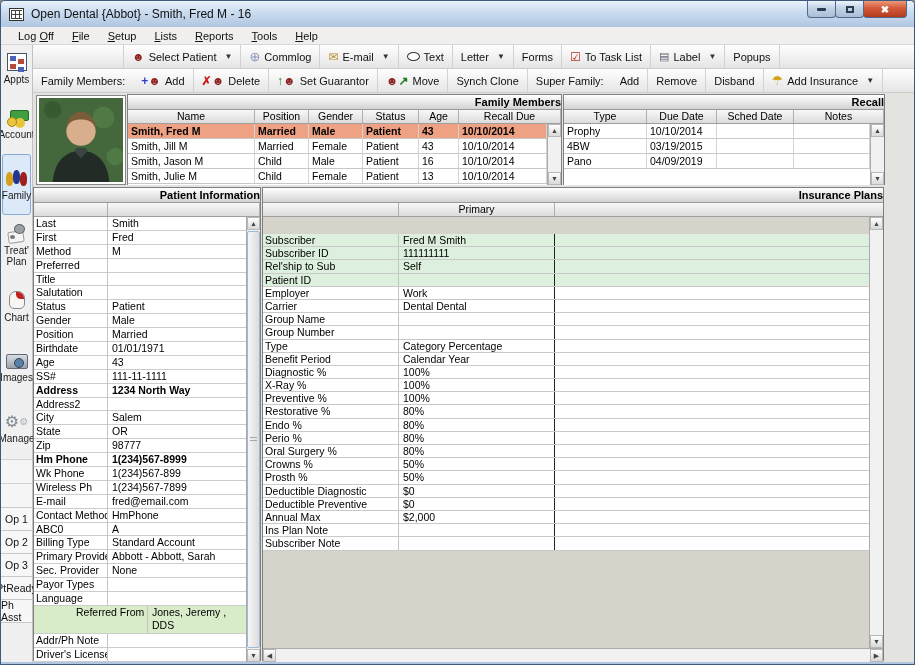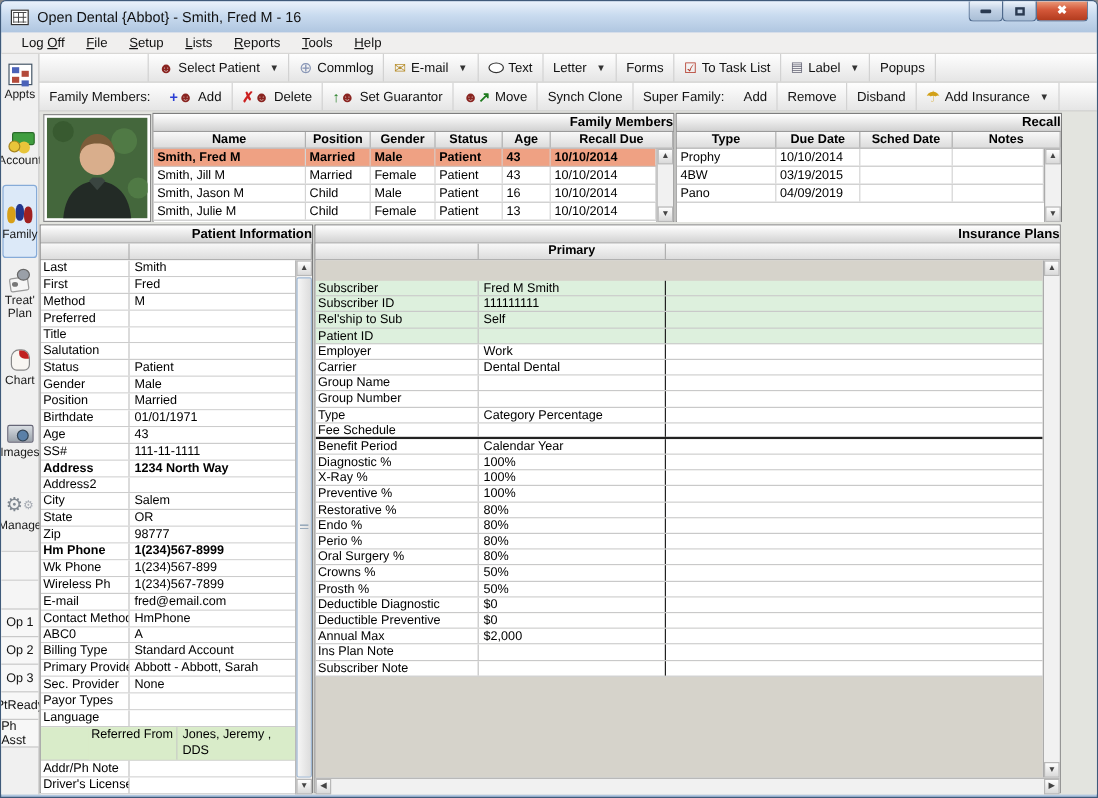--- a/index.html
+++ b/index.html
@@ -51,21 +51,21 @@
   .ic-camera::before{content:"";position:absolute;left:7px;top:3px;width:8px;height:8px;border-radius:50%;background:#5a80a8;border:1px solid #345}
   .content{flex:1;position:relative;background:#e3e4df}
   .photo{position:absolute;left:3px;top:2px;width:90px;height:90px;background:#fff;border:1px solid #888;padding:2px}
   .photo svg{width:100%;height:100%;display:block}
   .panel{position:absolute;background:#fff;border:1px solid #7e7e7e}
   .family-panel{left:94px;top:1px;width:435px;height:91px}
   .recall-panel{left:530px;top:1px;width:322px;height:91px}
   .patient-panel{left:0;top:94px;width:228px;height:474px}
   .insurance-panel{left:229px;top:94px;width:622px;height:474px}
   .panel-title{height:15px;line-height:14px;text-align:right;font-weight:bold;font-size:11px;background:linear-gradient(#ffffff,#d2d2d2);border-bottom:1px solid #9a9a9a;color:#000}
-  .col-row{display:flex;height:14px;background:linear-gradient(#f8f8f8,#dcdcdc);border-bottom:1px solid #9f9f9f;font-weight:bold;font-size:10.5px}
+  .col-row{display:flex;height:14px;background:linear-gradient(#f8f8f8,#dcdcdc);border-bottom:1px solid #9f9f9f;font-weight:normal;font-size:10.5px}
   .col-cell{text-align:center;border-right:1px solid #b0b0b0;overflow:hidden;line-height:13px;white-space:nowrap}
   .t-body{display:flex;height:61px}
   .t-rows{flex:1;background:#fff;overflow:hidden}
   .t-row{display:flex;height:15px;line-height:14px;font-size:10.5px;border-bottom:1px solid #c8c8c8}
   .t-cell{padding-left:3px;border-right:1px solid #d4d4d4;overflow:hidden;white-space:nowrap}
   .fm-c0{width:127px}.fm-c1{width:54px}.fm-c2{width:54px}.fm-c3{width:56px}.fm-c4{width:40px}.fm-c5{flex:1}
   .rc-c0{width:83px}.rc-c1{width:70px}.rc-c2{width:77px}.rc-c3{flex:1}
   .pi-head-l{width:74px}.pi-head-r{flex:1}
   .pi-body{display:flex;height:445px}
   .pi-rows{flex:1;display:flex;flex-direction:column;background:#fff;overflow:hidden}
@@ -570,25 +570,20 @@
                 <div class="ins-row">
                   <div class="ins-label">Group Number</div>
                   <div class="ins-value"></div>
                   <div class="ins-fill"></div>
                 </div>
                 <div class="ins-row">
                   <div class="ins-label">Type</div>
                   <div class="ins-value">Category Percentage</div>
                   <div class="ins-fill"></div>
                 </div>
-                <div class="ins-row sep">
-                  <div class="ins-label">Fee Schedule</div>
-                  <div class="ins-value"></div>
-                  <div class="ins-fill"></div>
-                </div>
                 <div class="ins-row">
                   <div class="ins-label">Benefit Period</div>
                   <div class="ins-value">Calendar Year</div>
                   <div class="ins-fill"></div>
                 </div>
                 <div class="ins-row">
                   <div class="ins-label">Diagnostic %</div>
                   <div class="ins-value">100%</div>
                   <div class="ins-fill"></div>
                 </div>

